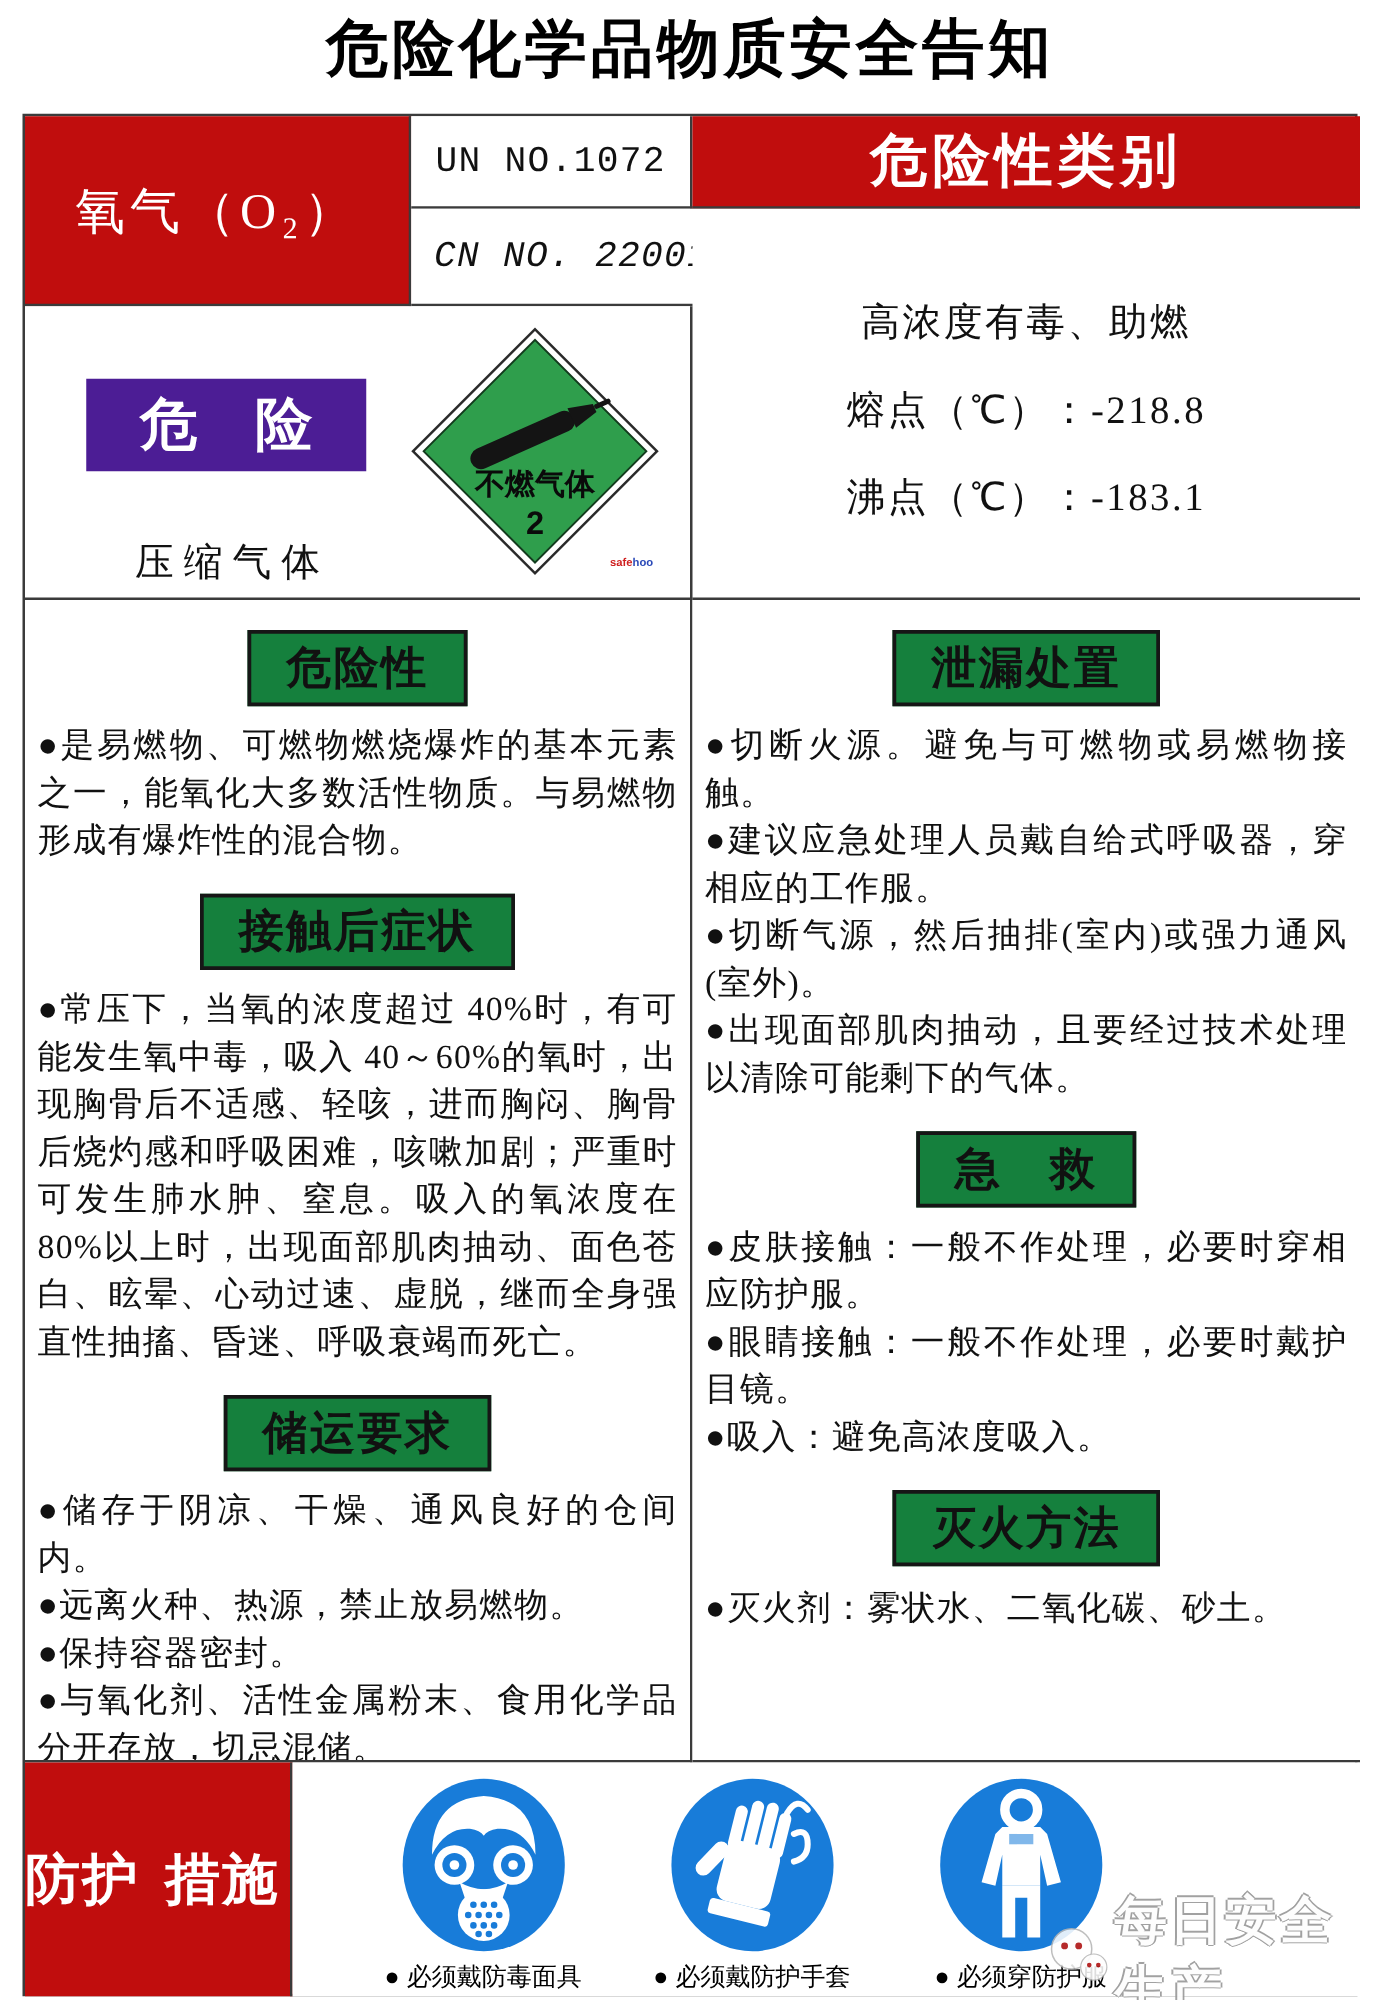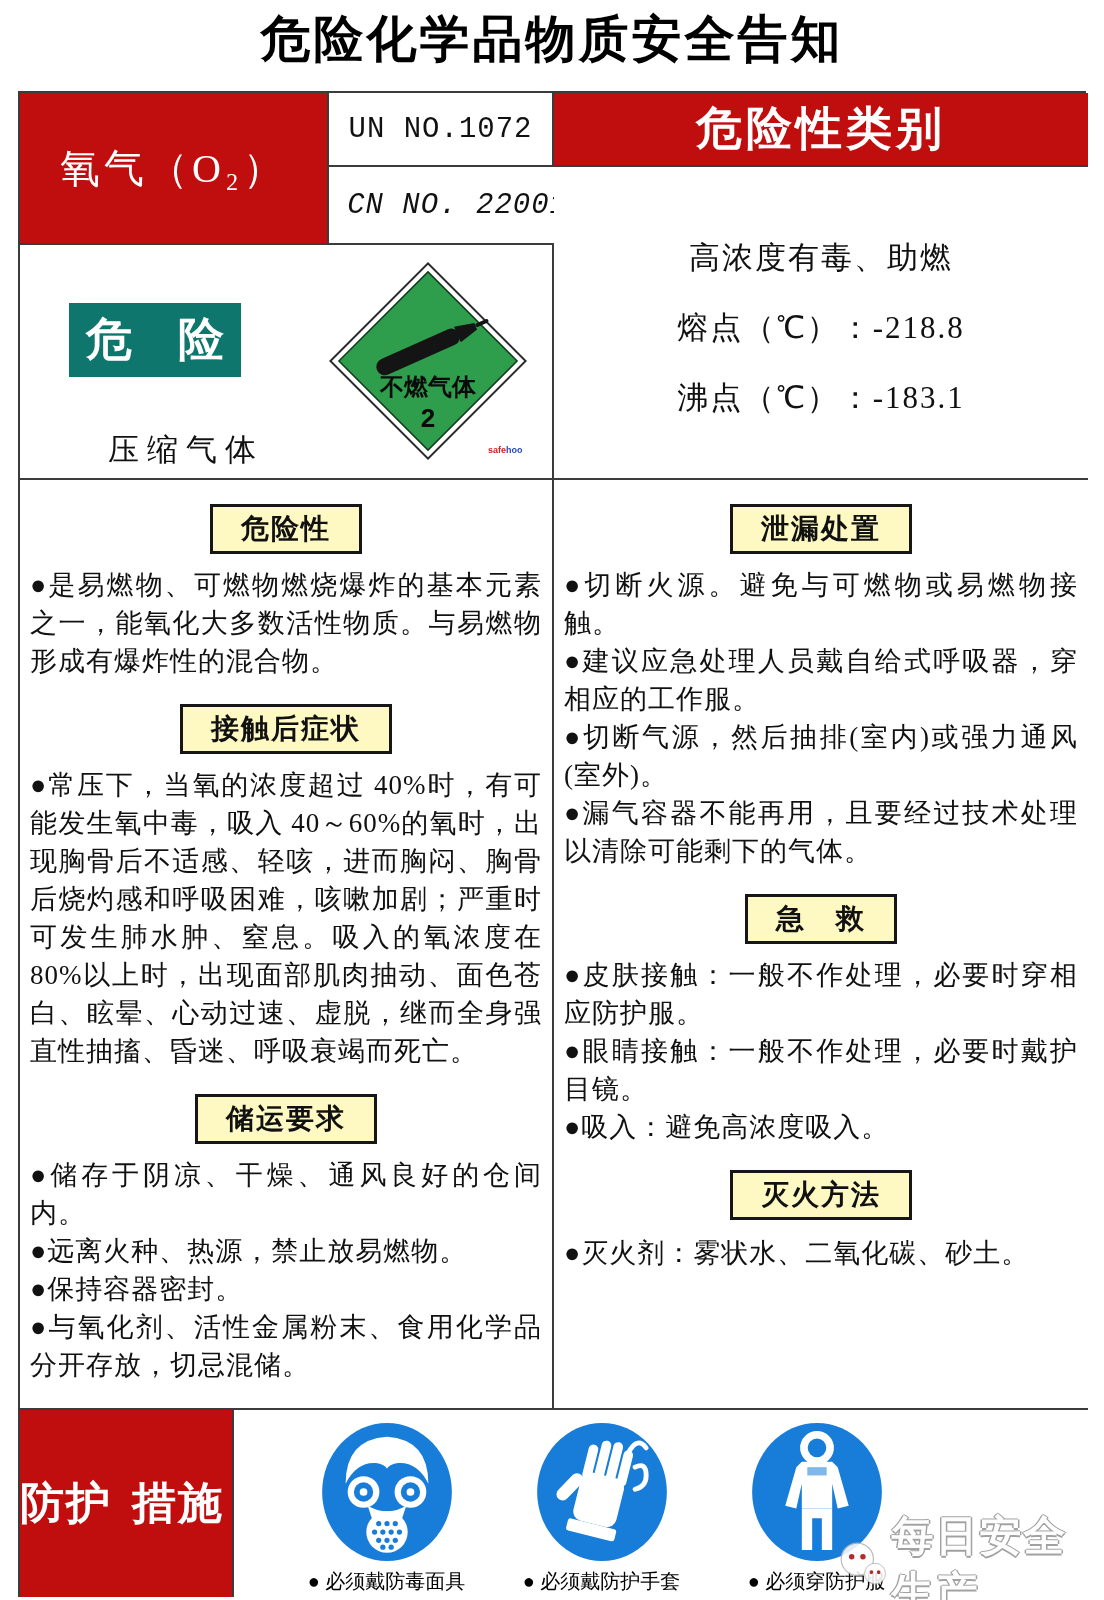--- a/index.html
+++ b/index.html
@@ -30,33 +30,33 @@
   .cell-cn{left:309px;top:74px;width:241px;height:78px;display:flex;align-items:center;justify-content:flex-end;font-style:italic;}
   .code-text{font-size:29px;letter-spacing:1px;}
   .cell-hazhead{left:534px;top:0;width:534px;height:74px;display:flex;align-items:center;justify-content:center;}
   .hazhead-text{font-size:46px;letter-spacing:4px;}
 
   .cell-props{left:534px;top:74px;width:534px;height:313px;display:flex;flex-direction:column;
     align-items:center;padding-top:70px;gap:28px;}
   .prop-line{font-size:31px;letter-spacing:2px;}
 
   .cell-danger{left:0;top:152px;width:534px;height:235px;}
-  .danger-box{position:absolute;left:49px;top:58px;width:172px;height:74px;background:#0f766e;
+  .danger-box{position:absolute;left:49px;top:58px;width:224px;height:74px;background:#4c1d95;
     color:#fff;display:flex;align-items:center;justify-content:center;font-size:46px;}
   .danger-cat{position:absolute;left:88px;top:184px;font-size:31px;letter-spacing:8px;}
   .diamond{position:absolute;left:308px;top:14px;width:200px;height:205px;}
   .safehoo{position:absolute;left:452px;top:200px;font-size:9px;
     font-family:"Liberation Sans",sans-serif;font-weight:bold;letter-spacing:0;}
   .safehoo .p1{color:#cf2020;margin-left:16px;} .safehoo .p2{color:#2a49b8;}
 
   .col{padding:0 10px;overflow:hidden;}
   .cell-leftcol{left:0;top:387px;width:534px;height:930px;}
   .cell-rightcol{left:534px;top:387px;width:534px;height:930px;}
   .sec-box{display:block;width:max-content;margin:0 auto;border:3px solid #161616;
-    background:#fef9c3;font-size:28px;padding:3px 28px;letter-spacing:2px;text-align:center;}
+    background:#15803d;font-size:36px;padding:3px 28px;letter-spacing:2px;text-align:center;}
   .mt-first{margin-top:24px;}
   .sec-box+.para{margin-top:12px;}
   .para{font-size:27px;line-height:38px;text-align:justify;letter-spacing:1px;}
   .gap-sec{margin-top:24px;}
 
   .cell-protect{left:0;top:1317px;width:214px;height:187px;display:flex;flex-direction:row;
     align-items:center;justify-content:flex-start;gap:20px;}
   .protect-line{font-size:44px;letter-spacing:2px;}
 
   .cell-icons{left:214px;top:1317px;width:854px;height:187px;display:flex;
@@ -130,21 +130,21 @@
     <p class="para kai">●保持容器密封。</p>
     <p class="para kai">●与氧化剂、活性金属粉末、食用化学品分开存放，切忌混储。</p>
 
   </div>
 
   <div class="cell cell-rightcol col b-b">
     <div class="sec-box hei mt-first">泄漏处置</div>
     <p class="para kai" style="margin-top:12px;">●切断火源。避免与可燃物或易燃物接触。</p>
     <p class="para kai">●建议应急处理人员戴自给式呼吸器，穿相应的工作服。</p>
     <p class="para kai">●切断气源，然后抽排(室内)或强力通风(室外)。</p>
-    <p class="para kai">●漏气容器不能再用，且要经过技术处理以清除可能剩下的气体。</p>
+    <p class="para kai">●出现面部肌肉抽动，且要经过技术处理以清除可能剩下的气体。</p>
 
     <div class="sec-box hei gap-sec">急　救</div>
     <p class="para kai" style="margin-top:12px;">●皮肤接触：一般不作处理，必要时穿相应防护服。</p>
     <p class="para kai">●眼睛接触：一般不作处理，必要时戴护目镜。</p>
     <p class="para kai">●吸入：避免高浓度吸入。</p>
 
     <div class="sec-box hei gap-sec">灭火方法</div>
     <p class="para kai" style="margin-top:14px;">●灭火剂：雾状水、二氧化碳、砂土。</p>
   </div>
 

